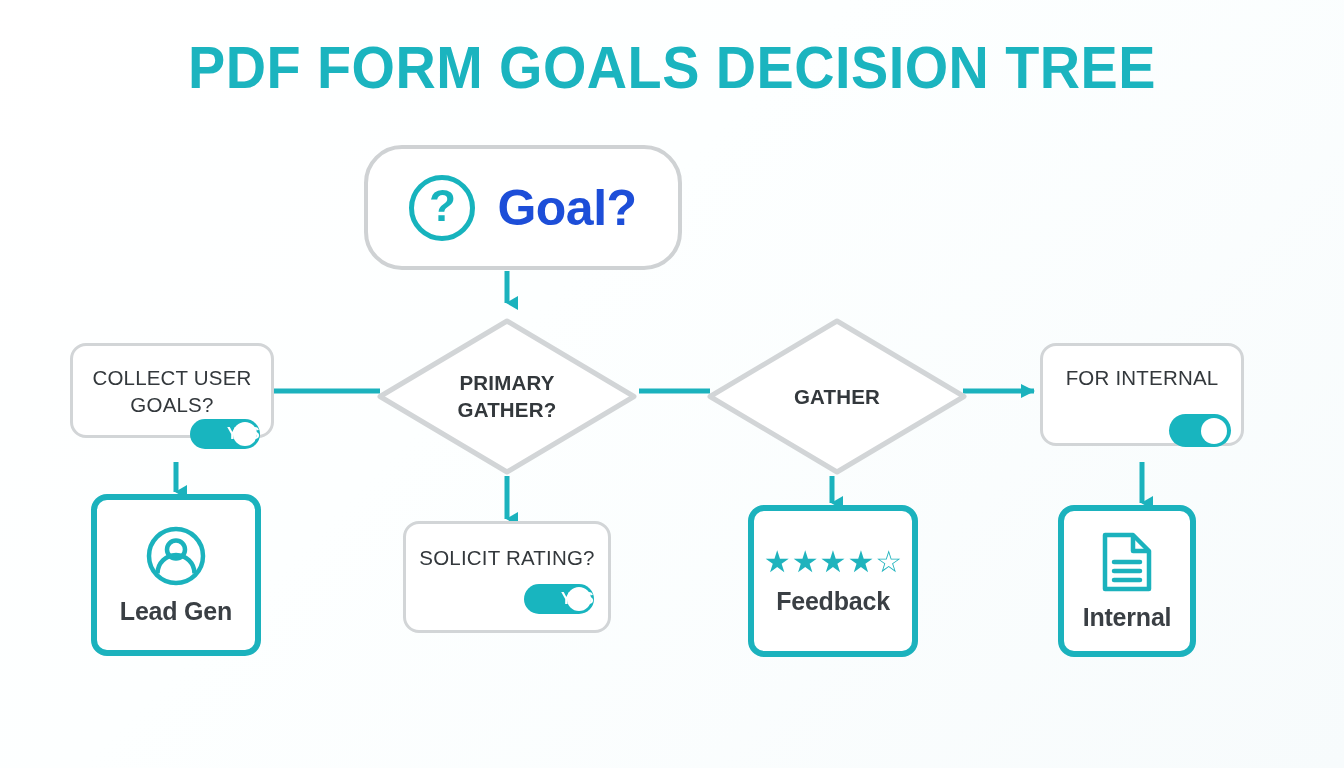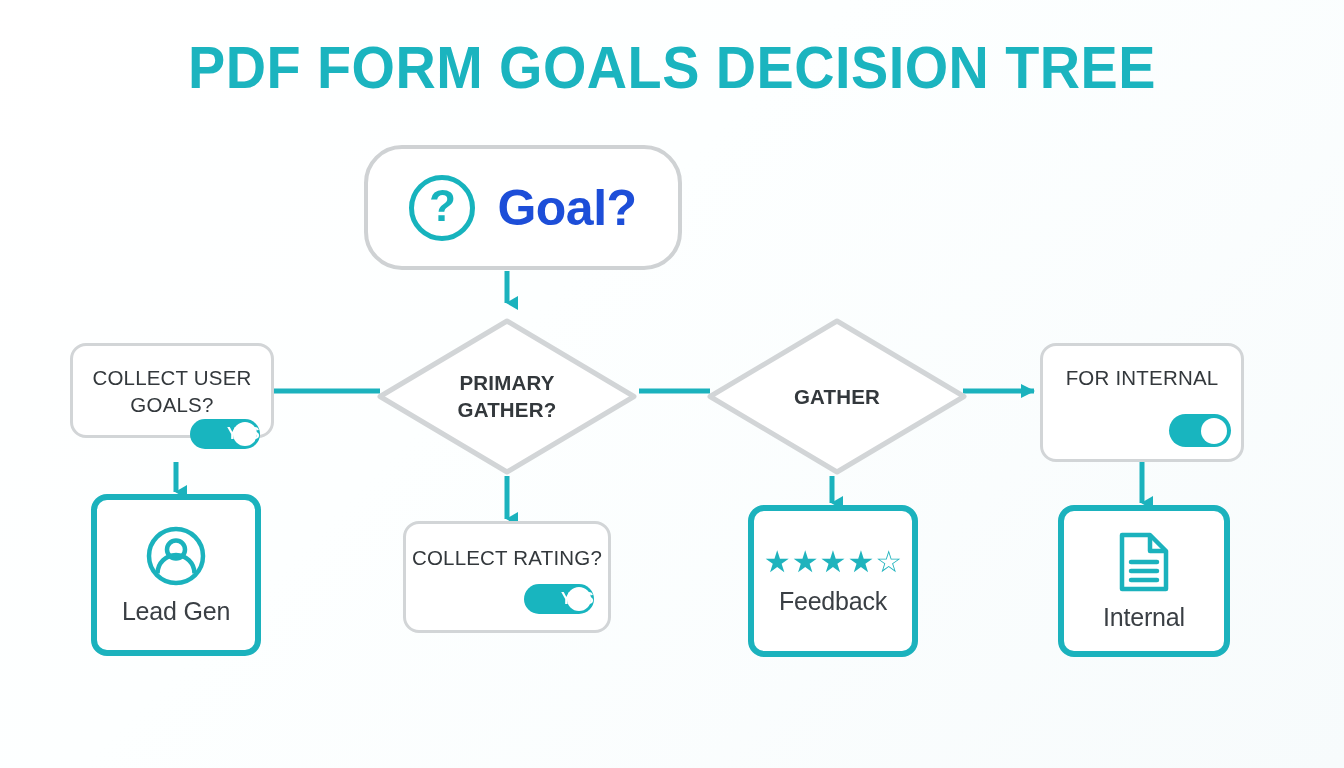--- a/index.html
+++ b/index.html
@@ -96,21 +96,21 @@
     top: 343px;
     width: 204px;
     height: 95px;
     justify-content: flex-start;
     padding-top: 18px;
   }
   #q-internal {
     left: 1040px;
     top: 343px;
     width: 204px;
-    height: 119px;
+    height: 103px;
     justify-content: flex-start;
     padding-top: 18px;
   }
   #q-rating {
     left: 403px;
     top: 521px;
     width: 208px;
     height: 112px;
     justify-content: flex-start;
     padding-top: 20px;
@@ -187,27 +187,27 @@
 
   
   .outcome {
     border: 6px solid #1bb2bd;
     border-radius: 16px;
     background: #ffffff;
     gap: 10px;
   }
   .outcome .olabel {
     font-size: 25px;
-    font-weight: normal;
+    font-weight: bold;
     color: #3a3f44;
     letter-spacing: -0.2px;
   }
   #o-leadgen  { left: 91px;  top: 494px; width: 170px; height: 162px; }
   #o-feedback { left: 748px; top: 505px; width: 170px; height: 152px; }
-  #o-internal { left: 1058px;top: 505px; width: 172px; height: 152px; }
+  #o-internal { left: 1058px;top: 505px; width: 138px; height: 152px; }
 
   .icon-svg { display: block; }
   .stars {
     display: flex;
     gap: 1px;
     color: #1fb3bd;
     font-size: 30px;
     line-height: 1;
   }
 
@@ -295,21 +295,21 @@
     <div class="qtext">
       <div>FOR INTERNAL</div>
     </div>
     <div id="toggle-internal" class="toggle plain">
       <span class="knob"></span>
     </div>
   </div>
 
   <div id="q-rating" class="node qbox">
     <div class="qtext">
-      <div>COLLECT RATING?</div>
+      <div>SOLICIT RATING?</div>
     </div>
     <div id="toggle-rating" class="toggle labelled">
       <span class="tlabel">YES</span>
       <span class="knob"></span>
     </div>
   </div>
 
   <div id="o-leadgen" class="node outcome">
     <svg class="icon-svg" width="62" height="62" viewBox="0 0 62 62" xmlns="http://www.w3.org/2000/svg">
       <circle cx="31" cy="31" r="27" fill="none" stroke="#1bb2bd" stroke-width="4.5"></circle>

